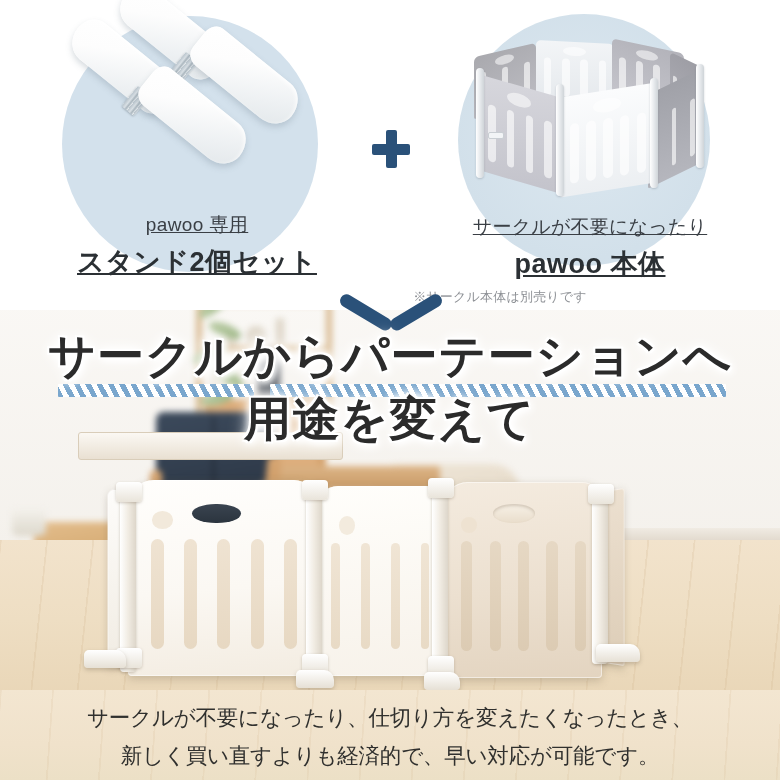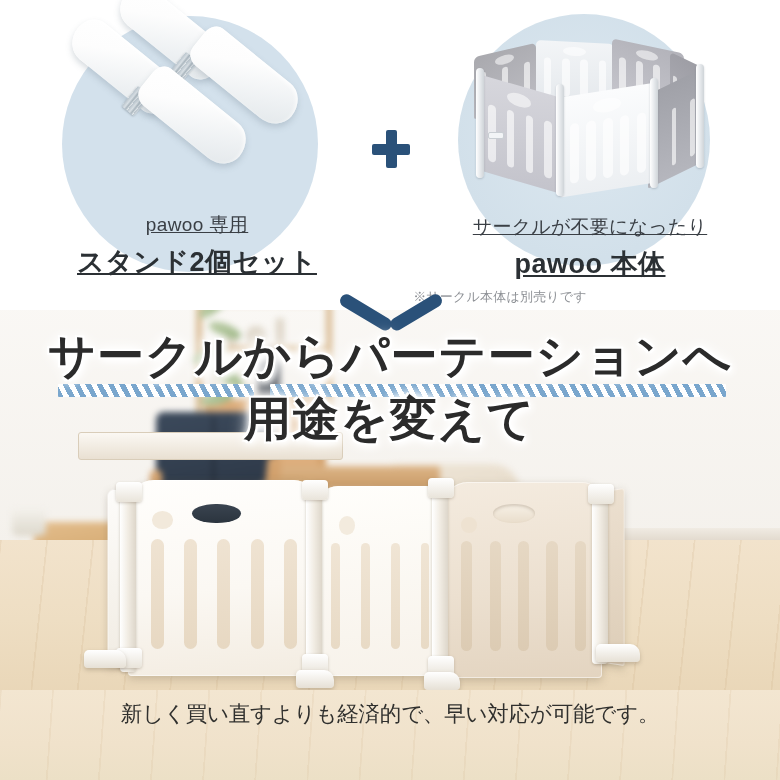--- a/index.html
+++ b/index.html
@@ -484,16 +484,17 @@
 
     <div class="note" style="left:220px;width:560px;text-align:center">※サークル本体は別売りです</div>
   </div>
 
   <div class="chev">
       <b></b>
       <b></b>
     </div>
 
   <div class="bottom">
+    <p class="bt1">サークルが不要になったり、仕切り方を変えたくなったとき、</p>
     <p class="bt2">新しく買い直すよりも経済的で、早い対応が可能です。</p>
   </div>
 
 </div>
 
 </body></html>

